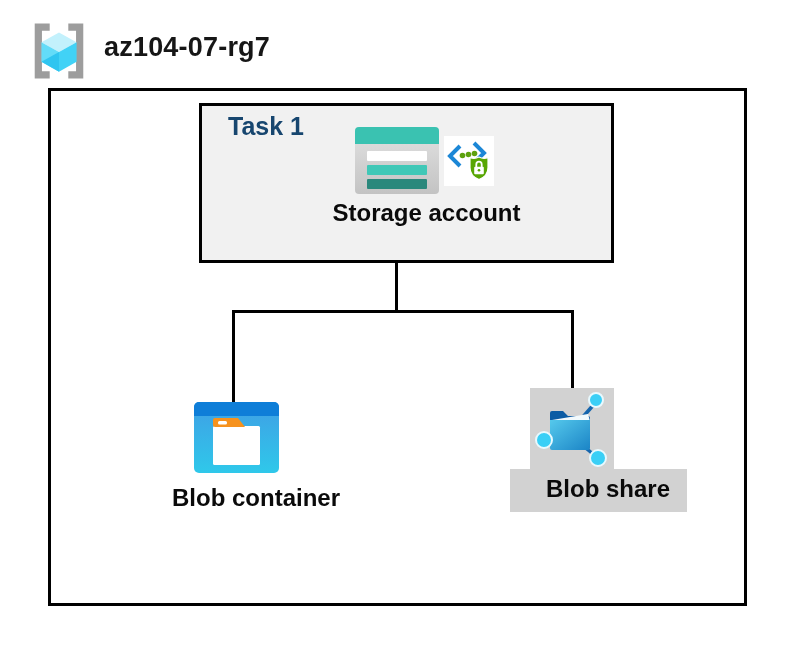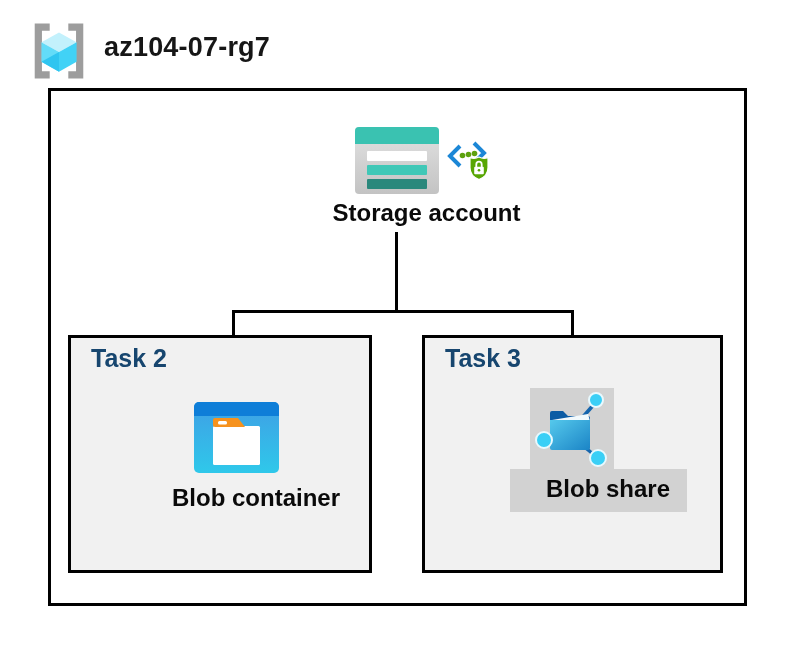--- a/index.html
+++ b/index.html
@@ -57,20 +57,23 @@
   </svg>
   <div class="abs rg-title">az104-07-rg7</div>
 
   <div class="abs outer-box"></div>
 
   <div class="abs conn conn-v1"></div>
   <div class="abs conn conn-h"></div>
   <div class="abs conn conn-v2"></div>
   <div class="abs conn conn-v3"></div>
 
+  <div class="abs task-box task1">
+    <div class="task-label">Task 1</div>
+  </div>
 
   <svg class="abs" style="left:355px;top:127px" width="84" height="67" viewBox="0 0 84 67">
     <defs>
       <linearGradient id="sgBody" x1="0" y1="0" x2="0" y2="1">
         <stop offset="0" stop-color="#e2e2e2"></stop>
           <stop offset="1" stop-color="#c3c3c3"></stop>
       </linearGradient>
     </defs>
     <rect x="0" y="0" width="84" height="67" rx="4" fill="url(#sgBody)"></rect>
     <path d="M4 0 h76 a4 4 0 0 1 4 4 v13 h-84 v-13 a4 4 0 0 1 4 -4 z" fill="#3ac2b1"></path>
@@ -87,43 +90,37 @@
     <circle cx="24.5" cy="18.5" r="2.8" fill="#5da10d"></circle>
     <circle cx="30.5" cy="17.5" r="2.8" fill="#5da10d"></circle>
     <path d="M35 21 c3 1.6 6 1.6 9 0.6 v10 c0 6.8 -4.6 10.4 -9 12 c-4.4 -1.6 -9 -5.2 -9 -12 v-10 c3 1 6 1 9 -0.6 z" fill="#58a604" stroke="#ffffff" stroke-width="1.2"></path>
     <path d="M32.3 31 v-2.6 a2.7 2.7 0 0 1 5.4 0 V31" fill="none" stroke="#ffffff" stroke-width="1.8"></path>
     <rect x="30.2" y="30.8" width="9.6" height="7.4" rx="1" fill="#ffffff"></rect>
     <circle cx="35" cy="34.3" r="1.3" fill="#58a604"></circle>
   </svg>
 
   <div class="abs item-label storage-label">Storage account</div>
 
-  <div class="abs task-box task2">
-    <div class="task-label">Task 2</div>
-  </div>
 
   <svg class="abs" style="left:194px;top:402px" width="85" height="71" viewBox="0 0 85 71">
     <defs>
       <linearGradient id="blobBody" x1="0" y1="0" x2="0" y2="1">
         <stop offset="0" stop-color="#3f9fe5"></stop>
           <stop offset="1" stop-color="#2fc8ea"></stop>
       </linearGradient>
     </defs>
     <rect x="0" y="0" width="85" height="71" rx="5" fill="url(#blobBody)"></rect>
     <path d="M5 0 h75 a5 5 0 0 1 5 5 v9 h-85 v-9 a5 5 0 0 1 5 -5 z" fill="#0e7ed8"></path>
     <rect x="19" y="24" width="47" height="39" rx="1.5" fill="#ffffff"></rect>
     <path d="M21 16 h23 l7 9 h-30 a2 2 0 0 1 -2 -2 v-5 a2 2 0 0 1 2 -2 z" fill="#f6921e"></path>
     <rect x="24" y="19" width="9" height="3.4" rx="1.5" fill="#ffffff"></rect>
   </svg>
 
   <div class="abs item-label blob-label">Blob container</div>
 
-  <div class="abs task-box task3">
-    <div class="task-label">Task 3</div>
-  </div>
 
   <div class="abs fileshare-square"></div>
 
   <svg class="abs" style="left:534px;top:390px" width="78" height="80" viewBox="0 0 78 80">
     <defs>
       <linearGradient id="fsFront" x1="0" y1="0" x2="1" y2="1">
         <stop offset="0" stop-color="#55c9ec"></stop>
           <stop offset="1" stop-color="#1b84c6"></stop>
       </linearGradient>
     </defs>

